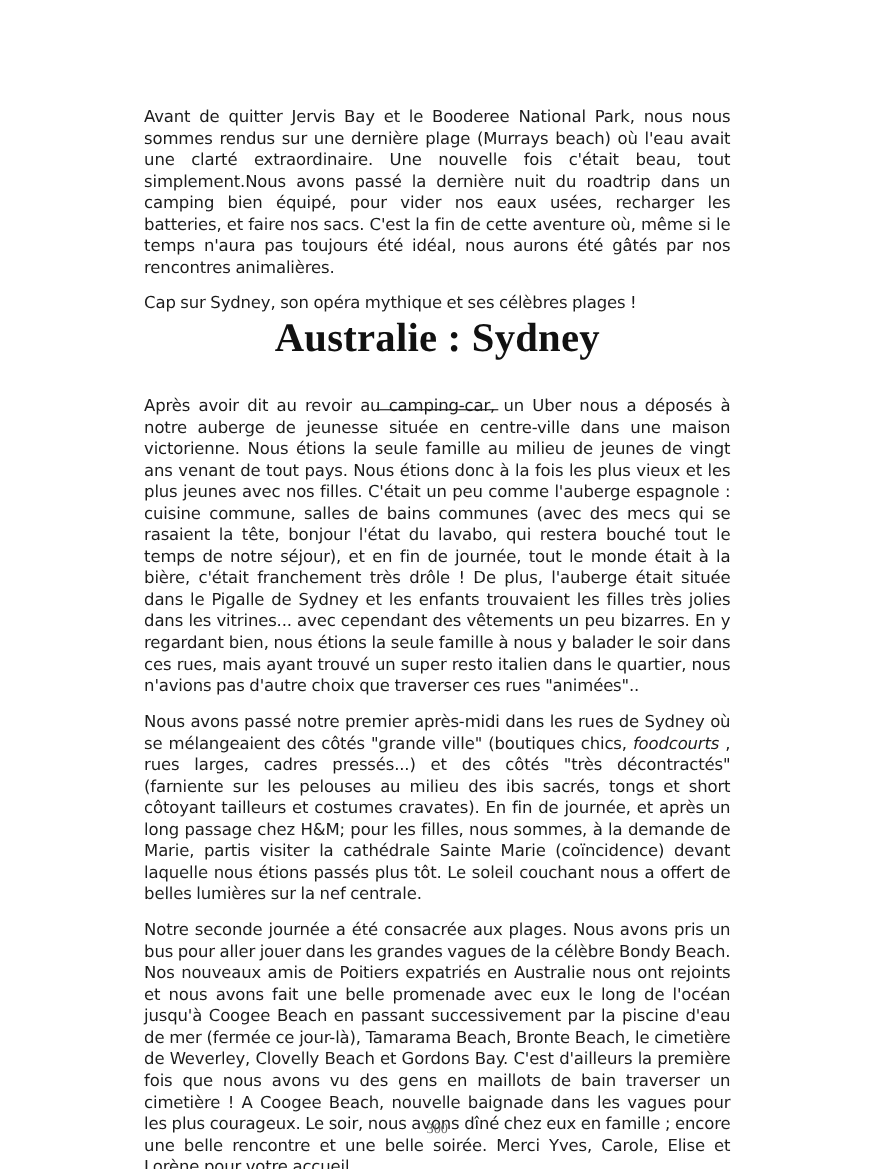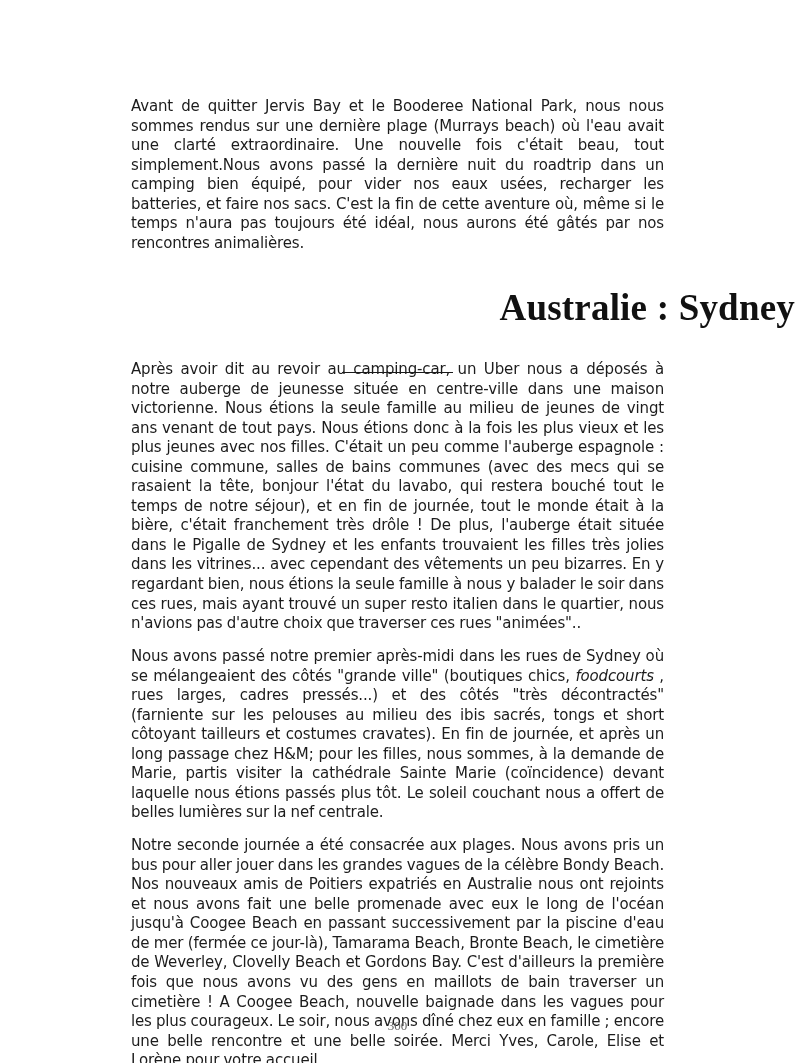--- a/index.html
+++ b/index.html
@@ -34,21 +34,21 @@
     }
     .para em {
       font-style: italic;
       margin-top: 32px;
     }
     .title-block {
       position: absolute;
       left: 0;
       width: 795px;
       top: 288px;
-      text-align: right;
+      text-align: center;
     }
     .article-title {
       font-family: "Liberation Serif", "DejaVu Serif", serif;
       font-weight: bold;
       font-size: 37px;
       line-height: 40px;
       margin: 0;
       color: #111111;
       letter-spacing: 0.2px;
     }
@@ -84,20 +84,21 @@
       font-family: "Liberation Serif", "DejaVu Serif", serif;
       font-size: 13px;
       color: #666666;
     }
   </style>
 </head>
 <body>
 
 <div class="page">
   <p class="para first">Avant de quitter Jervis Bay et le Booderee National Park, nous nous sommes rendus sur une dernière plage (Murrays beach) où l'eau avait une clarté extraordinaire. Une nouvelle fois c'était beau, tout simplement.Nous avons passé la dernière nuit du roadtrip dans un camping bien équipé, pour vider nos eaux usées, recharger les batteries, et faire nos sacs. C'est la fin de cette aventure où, même si le temps n'aura pas toujours été idéal, nous aurons été gâtés par nos rencontres animalières.</p>
+  <p class="para">Cap sur Sydney, son opéra mythique et ses célèbres plages !</p>
 </div>
 
 <div class="title-block">
   <h1 class="article-title">Australie : Sydney</h1>
 </div>
 
 <div class="separator"></div>
 
 <div class="body-block">
   <p class="para">Après avoir dit au revoir au camping-car, un Uber nous a déposés à notre auberge de jeunesse située en centre-ville dans une maison victorienne. Nous étions la seule famille au milieu de jeunes de vingt ans venant de tout pays. Nous étions donc à la fois les plus vieux et les plus jeunes avec nos filles. C'était un peu comme l'auberge espagnole : cuisine commune, salles de bains communes (avec des mecs qui se rasaient la tête, bonjour l'état du lavabo, qui restera bouché tout le temps de notre séjour), et en fin de journée, tout le monde était à la bière, c'était franchement très drôle ! De plus, l'auberge était située dans le Pigalle de Sydney et les enfants trouvaient les filles très jolies dans les vitrines... avec cependant des vêtements un peu bizarres. En y regardant bien, nous étions la seule famille à nous y balader le soir dans ces rues, mais ayant trouvé un super resto italien dans le quartier, nous n'avions pas d'autre choix que traverser ces rues "animées"..</p>

